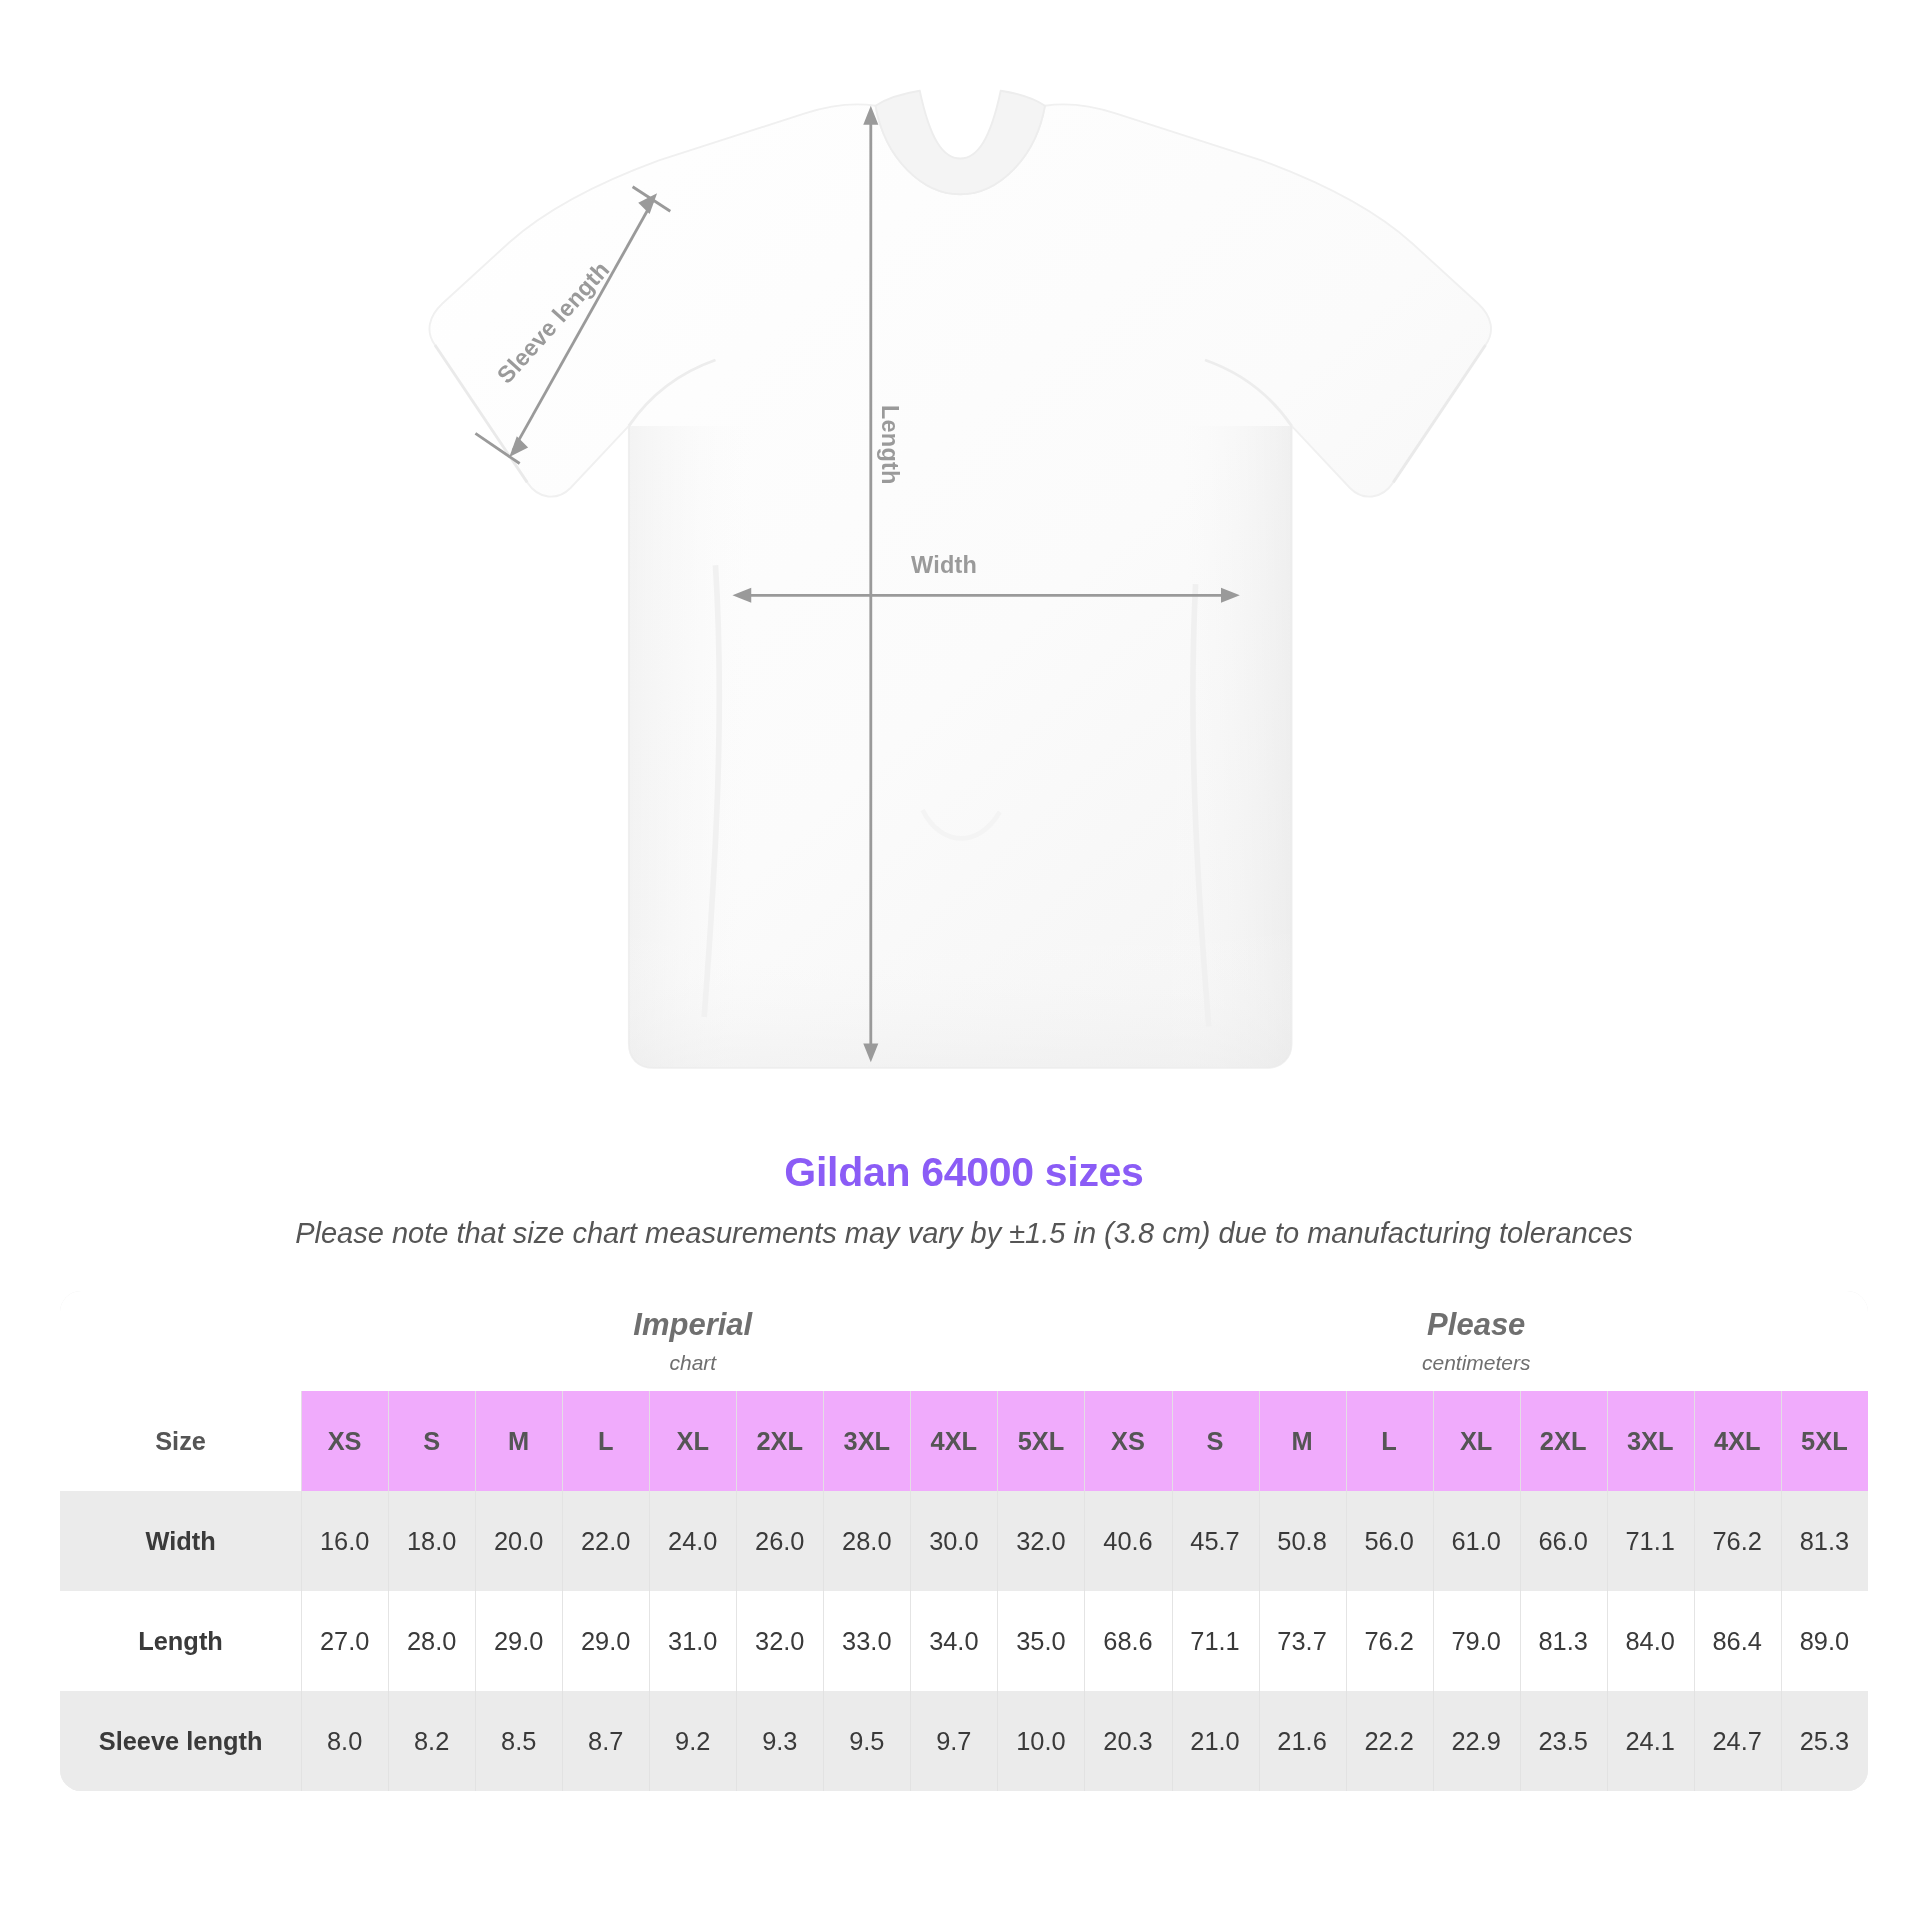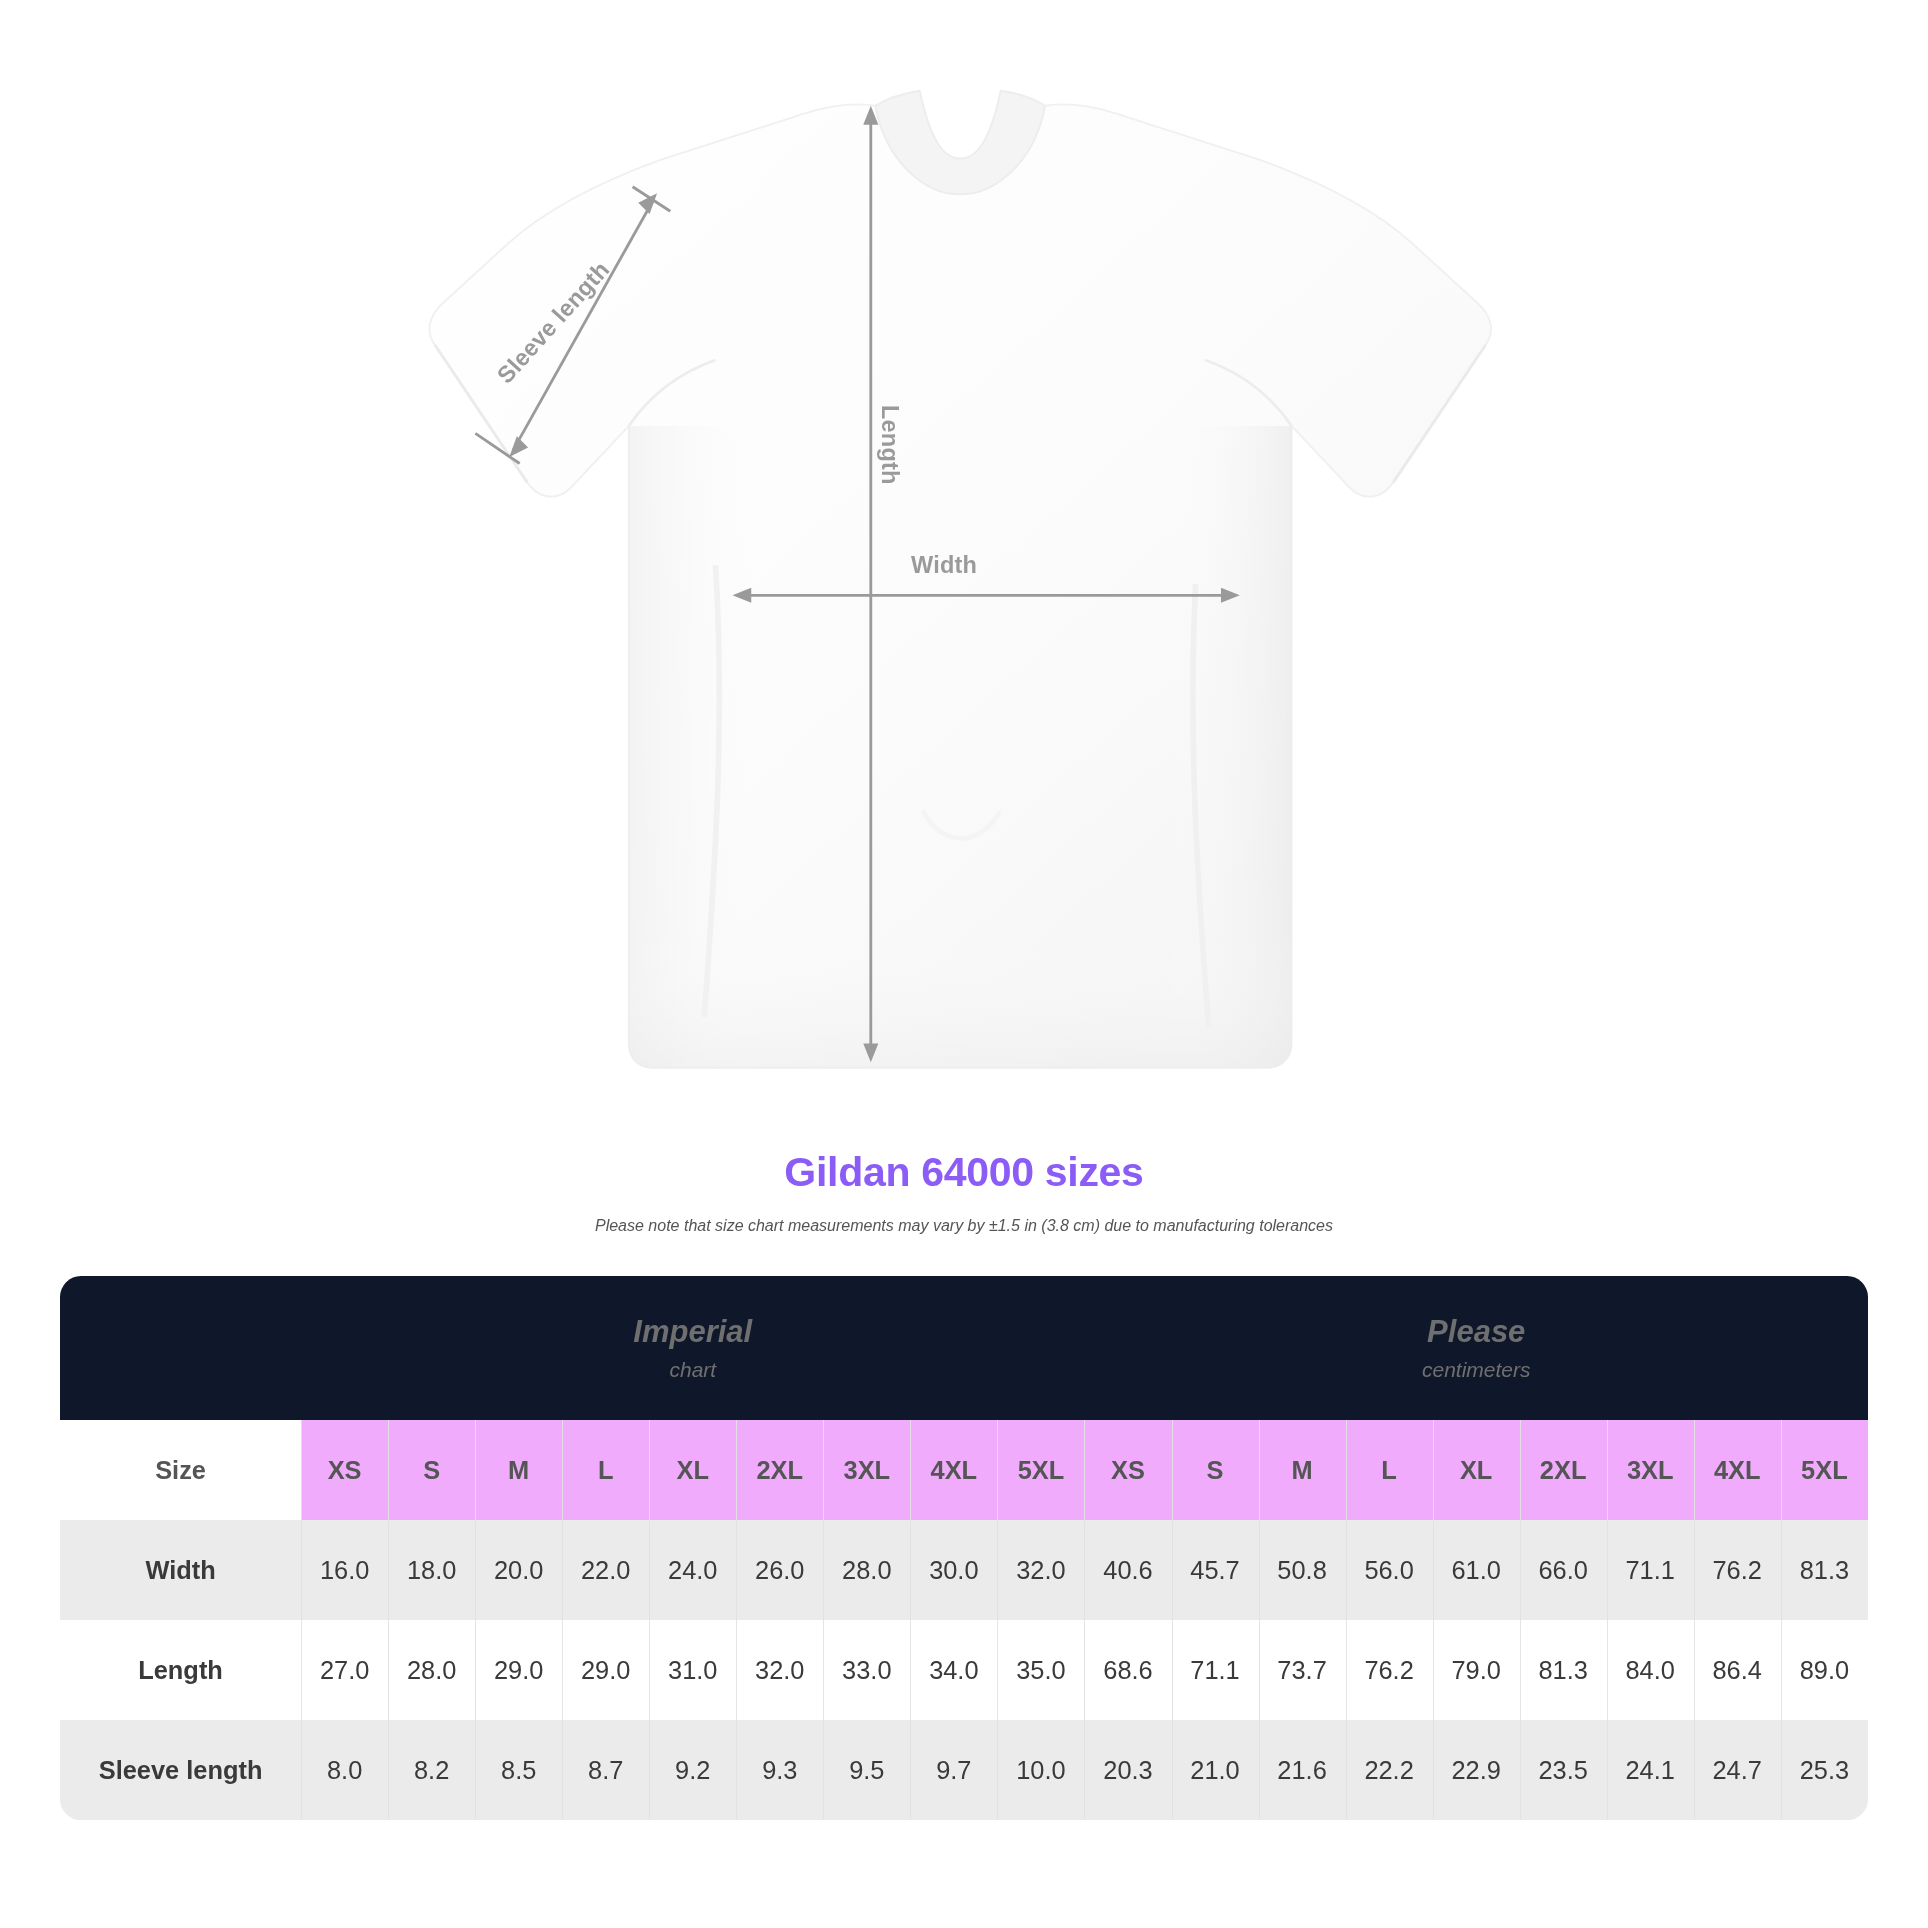--- a/index.html
+++ b/index.html
@@ -48,21 +48,21 @@
     text-align: center;
     margin-top: 28px;
   }
   .chart-title {
     font-size: 41px;
     font-weight: bold;
     color: #8b5cf6;
     letter-spacing: -0.3px;
   }
   .chart-note {
-    font-size: 16px;
+    font-size: 29px;
     font-style: italic;
     color: #555555;
     margin-top: 21px;
   }
 
   
   .table-wrap {
     margin: 41px 60px 0 60px;
     border-radius: 21px;
     overflow: hidden;
@@ -72,22 +72,22 @@
     border-collapse: collapse;
     width: 1808px;
     table-layout: fixed;
   }
   table.size-table td, table.size-table th {
     border: none;
     text-align: center;
     vertical-align: middle;
   }
   .unit-head {
-    height: 144px;
-    background: #0f172a;
+    height: 100px;
+    background: #ffffff;
   }
   .unit-system {
     font-size: 31px;
     font-weight: bold;
     font-style: italic;
     color: #6f6f6f;
   }
   .unit-unit {
     font-size: 21px;
     font-style: italic;

